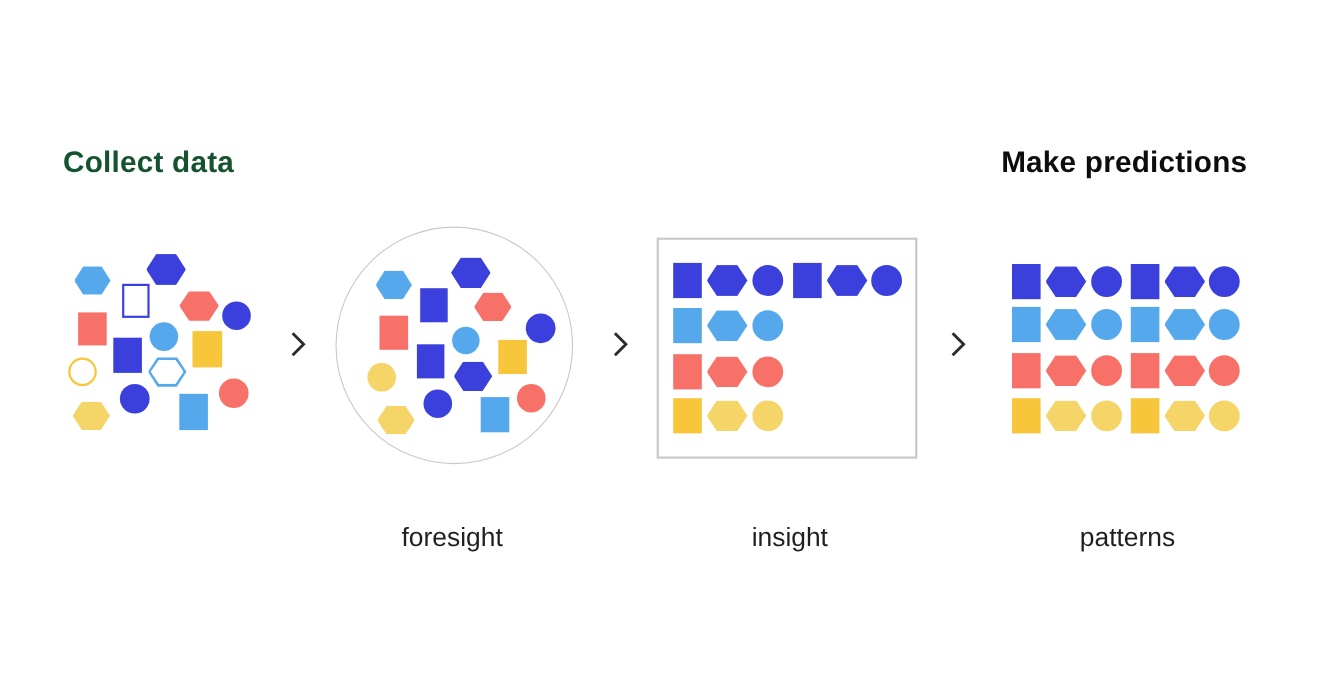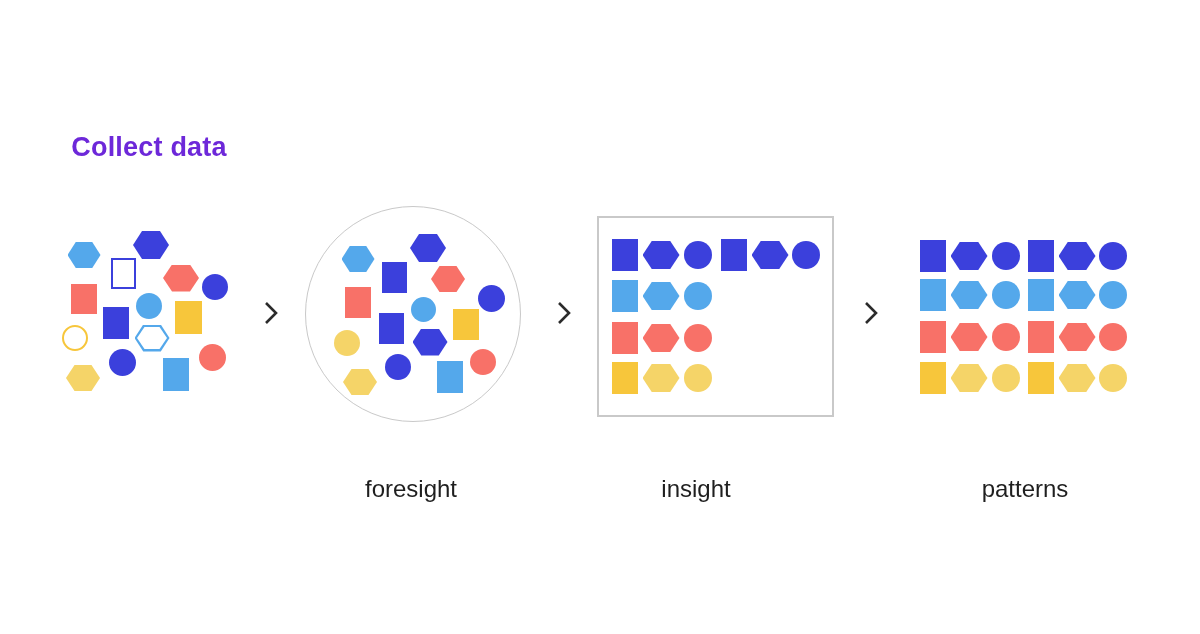--- a/index.html
+++ b/index.html
@@ -41,21 +41,22 @@
   }
   .boundary-circle { position: absolute; border: 1.5px solid #c9c9c9; border-radius: 50%; background: transparent; }
   .boundary-box { position: absolute; border: 2px solid #c9c9c9; background: transparent; }
   .arrow { position: absolute; }
 </style>
 </head>
 <body>
 
 <div class="canvas" style="background: rgb(255, 255, 255);">
 
-  <div class="stage-title" id="title-0" style="left: 149px; color: #6d28d9;">Collect data</div>
+  <div class="stage-title" id="title-0" style="left: 135px; color: #14532d;">Collect data</div>
+  <div class="stage-title" id="title-3" style="left: 1022px; color: rgb(13, 13, 13);">Make predictions</div>
 
   <div class="layer" id="panel-collect">
       <div class="shape hexagon" style="left: 67.5px; top: 242px; width: 33px; height: 26px; background: rgb(84, 168, 235);"></div>
       <div class="shape hexagon" style="left: 133px; top: 231px; width: 36px; height: 28px; background: rgb(59, 64, 220);"></div>
       <div class="shape square" style="left: 110.5px; top: 257.5px; width: 25px; height: 31px; border: 2.5px solid rgb(59, 64, 220); background: rgb(255, 255, 255);"></div>
       <div class="shape hexagon" style="left: 163px; top: 264.5px; width: 36px; height: 27px; background: rgb(248, 113, 104);"></div>
       <div class="shape circle" style="left: 202px; top: 274px; width: 26px; height: 26px; background: rgb(59, 64, 220);"></div>
       <div class="shape square" style="left: 71px; top: 284px; width: 26px; height: 30px; background: rgb(248, 113, 104);"></div>
       <div class="shape circle" style="left: 136px; top: 293px; width: 26px; height: 26px; background: rgb(84, 168, 235);"></div>
       <div class="shape square" style="left: 174.5px; top: 300.5px; width: 27px; height: 33px; background: rgb(247, 198, 59);"></div>
@@ -139,16 +140,16 @@
     <polyline points="5,3 15,13 5,23" fill="none" stroke-width="2.6" stroke-linejoin="miter" stroke="#2B2B2B"></polyline>
   </svg>
   <svg class="arrow" id="arrow-1" width="20" height="26" viewBox="0 0 20 26" style="left: 554px; top: 300px;">
     <polyline points="5,3 15,13 5,23" fill="none" stroke-width="2.6" stroke-linejoin="miter" stroke="#2B2B2B"></polyline>
   </svg>
   <svg class="arrow" id="arrow-2" width="20" height="26" viewBox="0 0 20 26" style="left: 861px; top: 300px;">
     <polyline points="5,3 15,13 5,23" fill="none" stroke-width="2.6" stroke-linejoin="miter" stroke="#2B2B2B"></polyline>
   </svg>
 
   <div class="stage-label" id="label-1" style="left: 411px; color: rgb(31, 31, 31);">foresight</div>
-  <div class="stage-label" id="label-2" style="left: 696px; color: rgb(31, 31, 31);">insight</div>
+  <div class="stage-label" id="label-2" style="left: 718px; color: rgb(31, 31, 31);">insight</div>
   <div class="stage-label" id="label-3" style="left: 1025px; color: rgb(31, 31, 31);">patterns</div>
 
 </div>
 
 </body></html>

